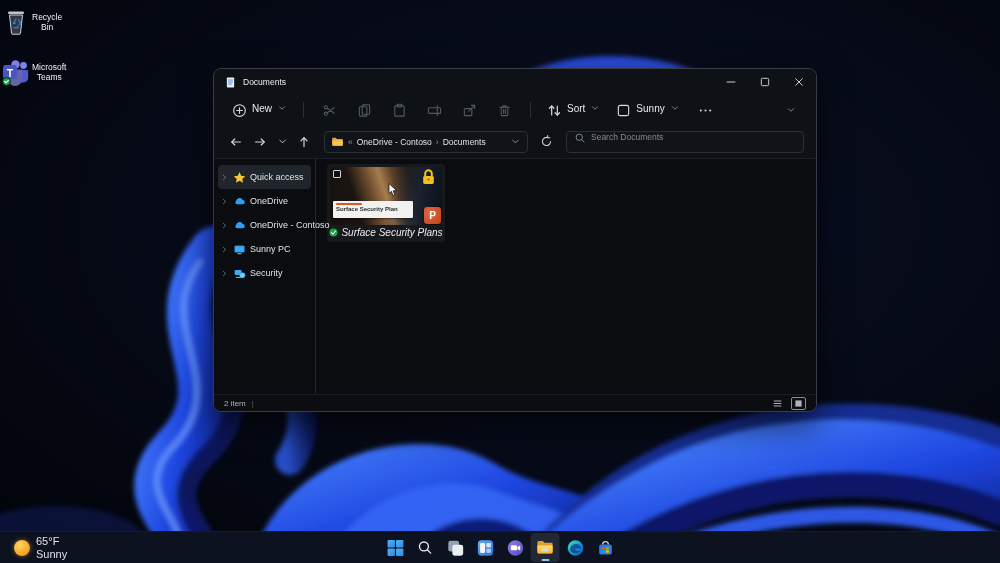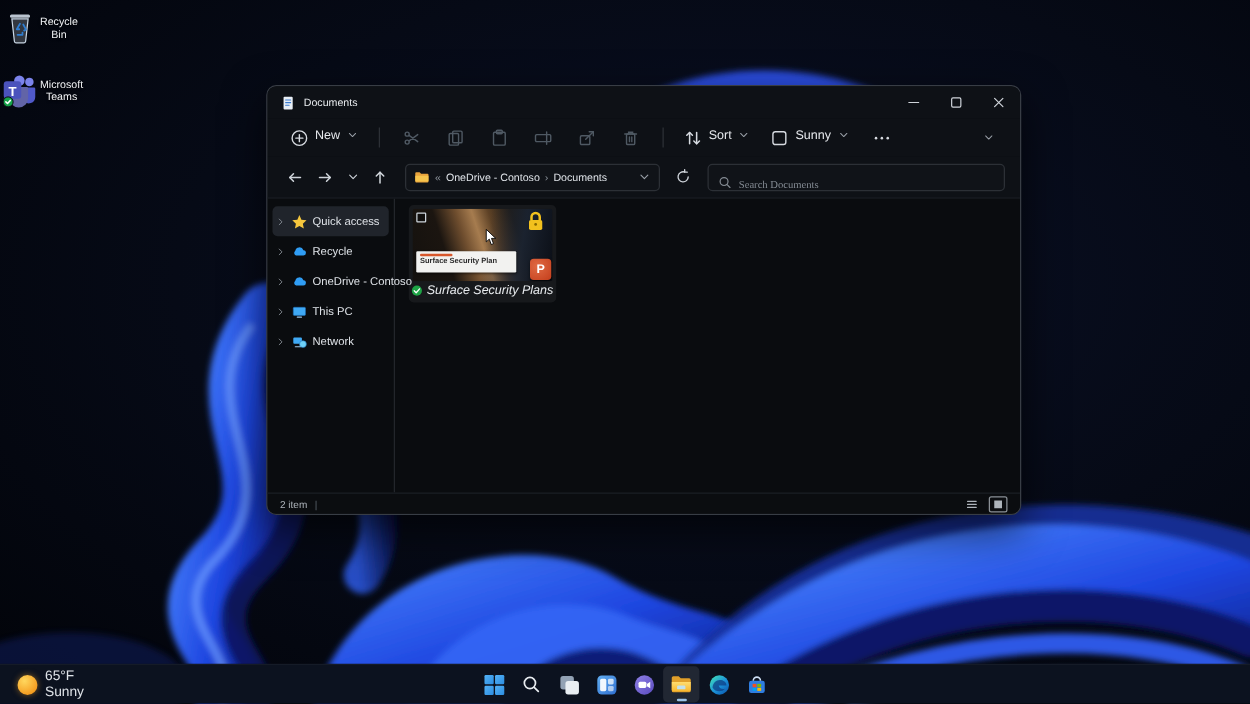--- a/index.html
+++ b/index.html
@@ -37,22 +37,22 @@
 
   .addressrow { height:34px; background:#0e1116; display:flex; align-items:center; padding:0 12px; gap:4px; flex:0 0 auto; border-bottom:1px solid #1b1f25; }
   .nav-btn { width:20px; height:20px; display:flex; align-items:center; justify-content:center; color:#cfd4da; border-radius:4px; }
   .nav-btn.small { width:16px; }
   .addressbox { display:flex; align-items:center; gap:4px; height:22px; width:204px; margin-left:6px;
     background:#101318; border:1px solid #2c3036; border-radius:4px; padding:0 6px; font-size:8.5px; }
   .crumb-sep { color:#8a9199; font-size:8.5px; }
   .crumb { color:#dfe3e8; white-space:nowrap; }
   .addr-spacer { flex:1; }
   .refresh-btn { width:20px; height:20px; margin-left:4px; display:flex; align-items:center; justify-content:center; color:#cfd4da; }
-  .searchbox { display:flex; align-items:flex-end; gap:5px; height:22px; flex:1; margin-left:6px;
-    background:#101318; border:1px solid #2c3036; border-radius:4px; padding:0 7px;font-family:Liberation Serif, serif; }
+  .searchbox { display:flex; align-items:flex-start; gap:5px; height:22px; flex:1; margin-left:6px;
+    background:#101318; border:1px solid #2c3036; border-radius:4px; padding:0 7px; }
   .searchbox input { flex:1; background:transparent; border:0; outline:0; color:#dfe3e8; font-size:8.5px; font-family:inherit; }
   .searchbox input::placeholder { color:#848b93; }
 
   .body { flex:1; display:flex; min-height:0; background:#0a0c0f; }
   .sidebar { width:102px; flex:0 0 auto; padding:6px 4px 0 4px; border-right:1px solid #23262b; }
   .side-item { height:21px; display:flex; align-items:center; gap:4px; padding:12px 2px; border-radius:4px; font-size:9px; color:#dfe3e8; white-space:nowrap; }
   .side-item.sel { background:#20242b; }
   .side-chev { width:9px; height:9px; color:#8a9199; flex:0 0 auto; }
   .side-ic { width:13px; height:13px; flex:0 0 auto; }
 
@@ -466,48 +466,48 @@
           </svg>
         <span>Quick access</span>
       </div>
       <div class="side-item">
         <svg class="side-chev" viewBox="0 0 16 16">
             <use href="#sym-chev-right"></use>
           </svg>
         <svg class="side-ic" viewBox="0 0 16 16">
             <use href="#sym-cloud"></use>
           </svg>
-        <span>Recycle</span>
+        <span>OneDrive</span>
       </div>
       <div class="side-item">
         <svg class="side-chev" viewBox="0 0 16 16">
             <use href="#sym-chev-right"></use>
           </svg>
         <svg class="side-ic" viewBox="0 0 16 16">
             <use href="#sym-cloud"></use>
           </svg>
         <span>OneDrive - Contoso</span>
       </div>
       <div class="side-item">
         <svg class="side-chev" viewBox="0 0 16 16">
             <use href="#sym-chev-right"></use>
           </svg>
         <svg class="side-ic" viewBox="0 0 16 16">
             <use href="#sym-pc"></use>
           </svg>
-        <span>This PC</span>
+        <span>Sunny PC</span>
       </div>
       <div class="side-item">
         <svg class="side-chev" viewBox="0 0 16 16">
             <use href="#sym-chev-right"></use>
           </svg>
         <svg class="side-ic" viewBox="0 0 16 16">
             <use href="#sym-network"></use>
           </svg>
-        <span>Network</span>
+        <span>Security</span>
       </div>
     </div>
 
     <div class="main">
       <div class="file-tile">
         <div class="thumb">
           <div class="thumb-check"></div>
           <svg class="thumb-lock" viewBox="0 0 15 17">
             <path d="M4.2,7 V4.6 a3.3,3.3 0 0 1 6.6,0 V7" fill="none" stroke="#f2c11e" stroke-width="2"></path>
             <rect x="2.2" y="7" width="10.6" height="8" rx="1.4" fill="#f2c11e"></rect>

